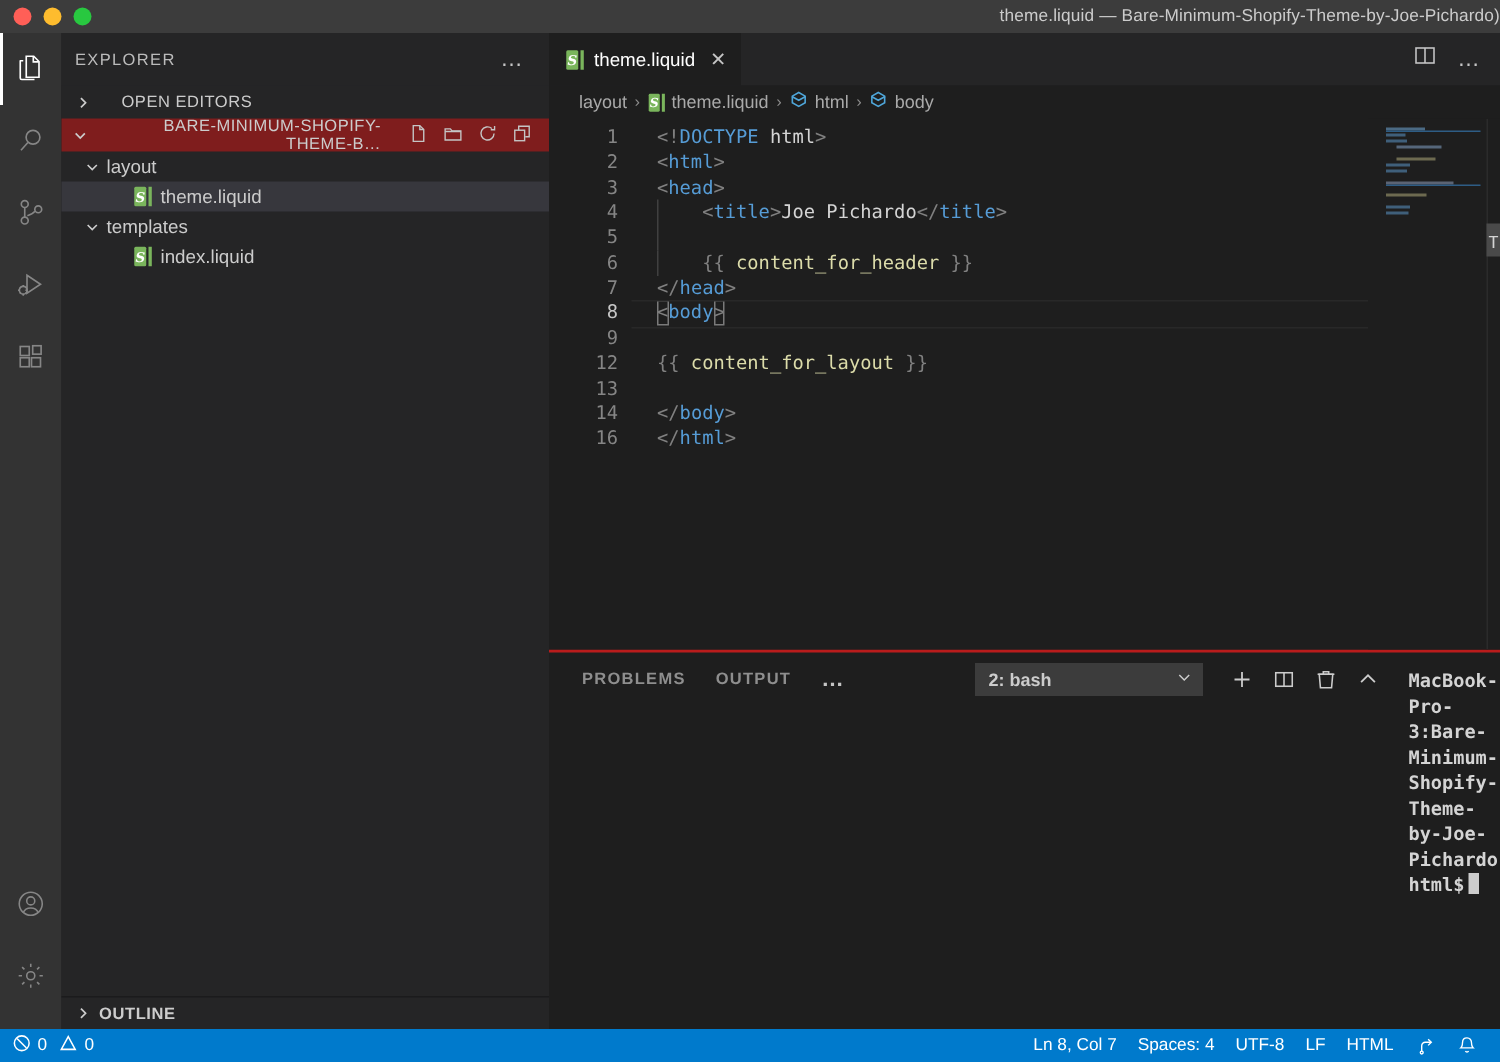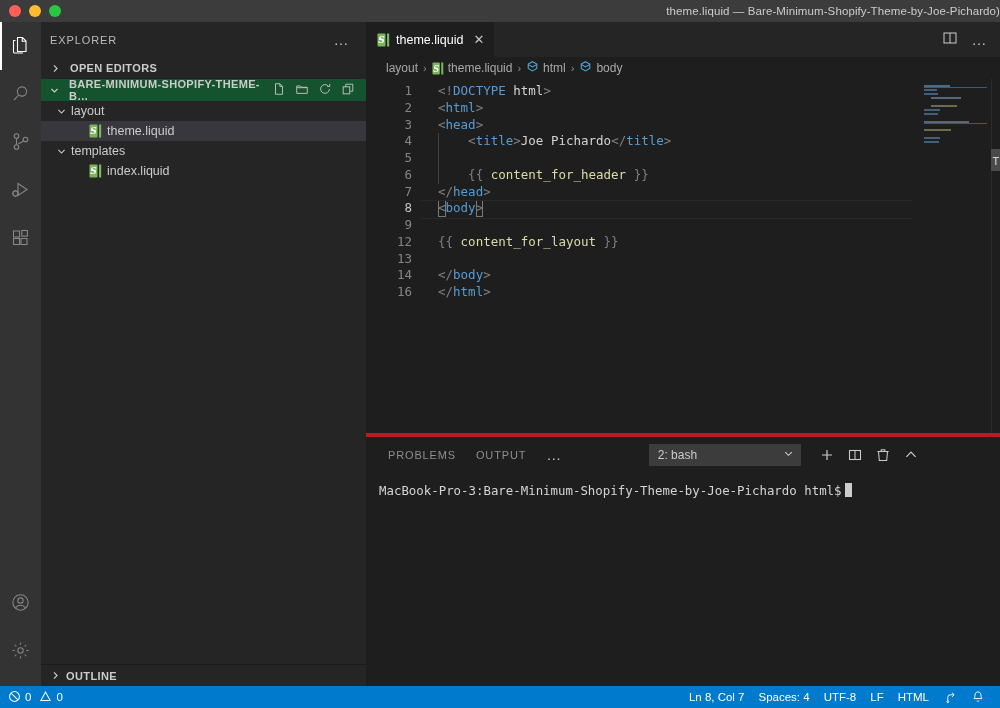--- a/index.html
+++ b/index.html
@@ -58,26 +58,26 @@
     flex: none;
   }
   .sidebar-title {
     font-size: 11px; letter-spacing: .9px; color: #bbbbbb; font-weight: 400;
     text-transform: uppercase;
   }
   .sidebar-actions { margin-left: auto; display: flex; align-items: center; color: #c5c5c5; }
   .ellipsis-btn { padding: 0 8px; font-size: 15px; line-height: 10px; letter-spacing: 1.5px; color: #c5c5c5; }
 
   .section-head {
-    height: 22px; display: flex; align-items: center; padding-left: 6px; gap: 7px;
-    font-size: 11px; font-weight: bold; color: #cccccc; letter-spacing: .35px;
-    flex: none; background: #252526;
+    height: 22px; display: flex; align-items: center; padding-left: 6px; gap: 18px;
+    font-size: 11px; font-weight: normal; color: #cccccc; letter-spacing: .35px;
+    flex: none; background: #252526; text-align: right;
   }
   .section-head .chev { width: 16px; text-align: center; color: #cccccc; font-size: 10px; display:inline-flex; align-items:center; justify-content:center;}
-  .section-head.root { background: #14532d; }
+  .section-head.root { background: #7f1d1d; }
   .section-head .head-actions { margin-left: auto; display: flex; gap: 9px; padding-right: 11px; color: #c5c5c5; align-items: center; }
 
   .tree { flex: none; padding-top: 0px; }
   .tree-row {
     height: 20px; display: flex; align-items: center; font-size: 12.5px; color: #cccccc;
     white-space: nowrap;
   }
   .tree-row.selected { background: #37373d; }
   .tree-row .twisty { width: 12px; margin-left: 14px; display: inline-flex; align-items: center; justify-content: center; color: #cccccc; }
   .tree-row .t-label { margin-left: 4px; }
@@ -141,21 +141,21 @@
     outline: 1px solid #7a7a7a; outline-offset: -1px; display: inline-block;
   }
 
   .minimap {
     width: 88px; flex: none; position: relative; background: #1e1e1e; overflow: hidden;
   }
   .mm-line { position: absolute; height: 2px; }
   .mm-slider { position: absolute; right: 6px; width: 7px; background: #424242; border-radius: 0; }
 
   
-  .panel { height: 253px; background: #1e1e1e; flex: none; display: flex; flex-direction: column; border-top: 4px solid #b91c1c; }
+  .panel { height: 253px; background: #1e1e1e; flex: none; display: flex; flex-direction: row; border-top: 2px solid #b91c1c; font-weight: bold; }
   .panel-head { height: 35px; display: flex; align-items: center; padding-left: 12px; flex: none; }
   .panel-tab {
     font-size: 11px; letter-spacing: .85px; color: #8e8e8e; padding: 0 10px; height: 35px;
     display: flex; align-items: center; position: relative; text-transform: uppercase;
   }
   .panel-tab.active { color: #e7e7e7; }
   .panel-tab.active::after {
     content: ""; position: absolute; left: 10px; right: 10px; bottom: 4px; height: 1px; background: #e7e7e7;
   }
   .panel-more { color: #c5c5c5; font-size: 15px; letter-spacing: 1.5px; line-height: 8px; padding: 0 10px; }

